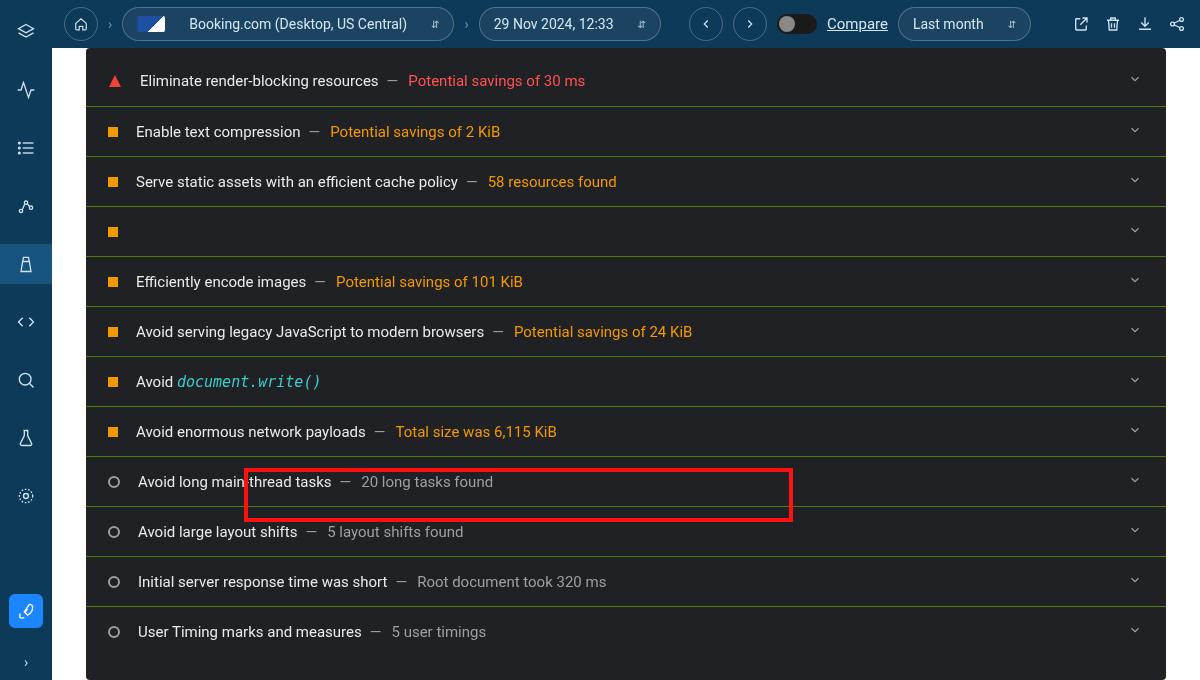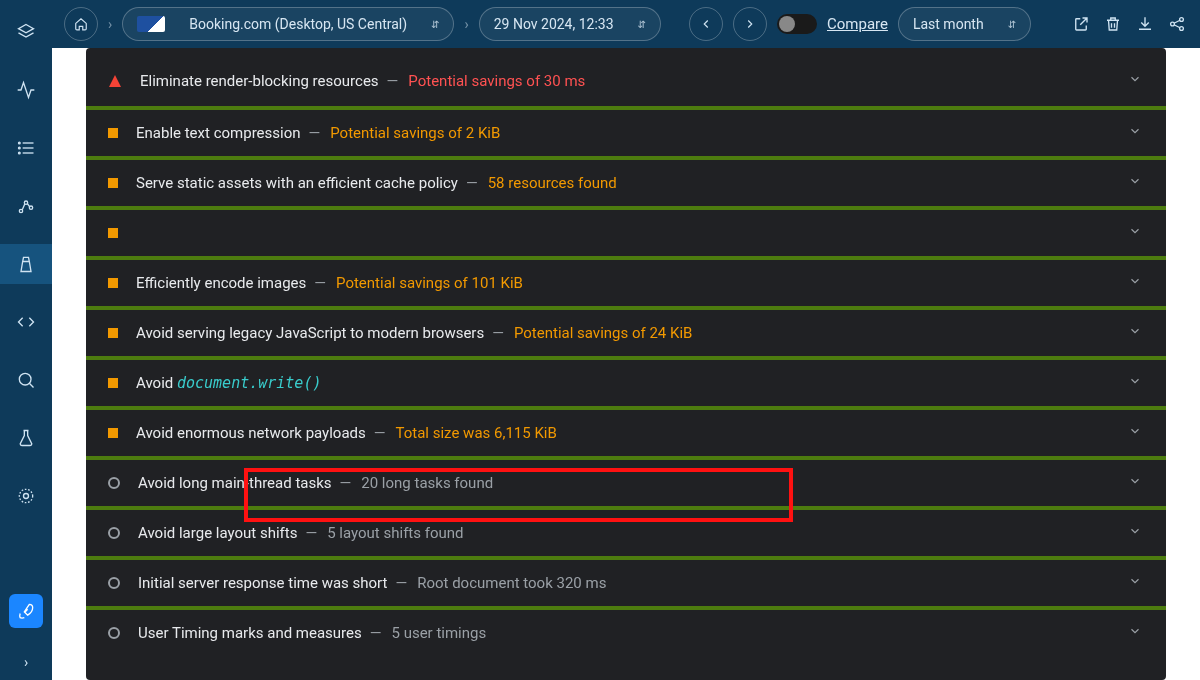--- a/index.html
+++ b/index.html
@@ -20,21 +20,21 @@
   .circle-btn svg { width:14px; height:14px; stroke:#cfe3f2; fill:none; stroke-width:2; }
   .toggle { width:40px; height:20px; background:#1a1a1a; border-radius:10px; position:relative; }
   .toggle::after { content:""; position:absolute; left:2px; top:2px; width:16px; height:16px; background:#888; border-radius:50%; }
   .topbar .compare-label { font-size:15px;text-decoration:underline; }
   .topbar .spacer { flex:1; }
   .topbar .icon-btn { width:22px; height:22px; display:flex; align-items:center; justify-content:center; color:#cfe3f2; cursor:pointer; }
   .topbar .icon-btn svg { width:18px; height:18px; stroke:#cfe3f2; fill:none; stroke-width:1.8; }
   .content-wrap { flex:1; background:#fff; margin:0 0 0 0; display:flex; justify-content:center; overflow:hidden; }
   .panel { width:1080px; background:#202124; margin-top:0; border-radius:4px; color:#e8eaed; font-size:15px; overflow:hidden; position:relative; }
   .audit-list { padding:8px 0; }
-  .audit-row { display:flex; align-items:center; padding:12px 24px 12px 22px; border-top:4px solid #4d7c0f; cursor:pointer; position:relative; min-height:50px; }
+  .audit-row { display:flex; align-items:center; padding:12px 24px 12px 22px; border-top:1px solid #4d7c0f; cursor:pointer; position:relative; min-height:50px; }
   .audit-row:first-child { border-top:none; }
   .audit-row .marker { width:14px; display:flex; justify-content:center; margin-right:18px; }
   .marker.triangle { color:#f44336; }
   .marker.triangle svg { width:12px; height:12px; fill:#f44336; }
   .marker.square { width:10px; height:10px; background:#f29900; }
   .marker.circle { width:12px; height:12px; border:2px solid #9aa0a6; border-radius:50%; }
   .audit-row .title { color:#e8eaed; }
   .audit-row .title code { font-family: ui-monospace, Menlo, Consolas, monospace; color:#39cccc;font-style:italic; }
   .audit-row .detail { margin-left:10px; }
   .detail.red { color:#ff5252; }

